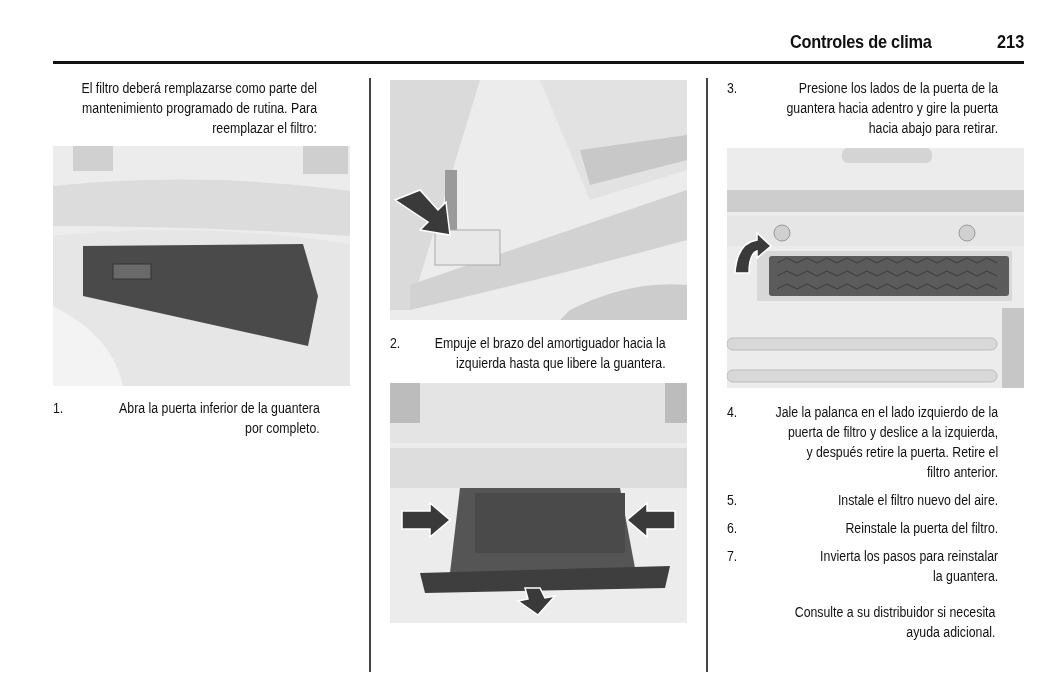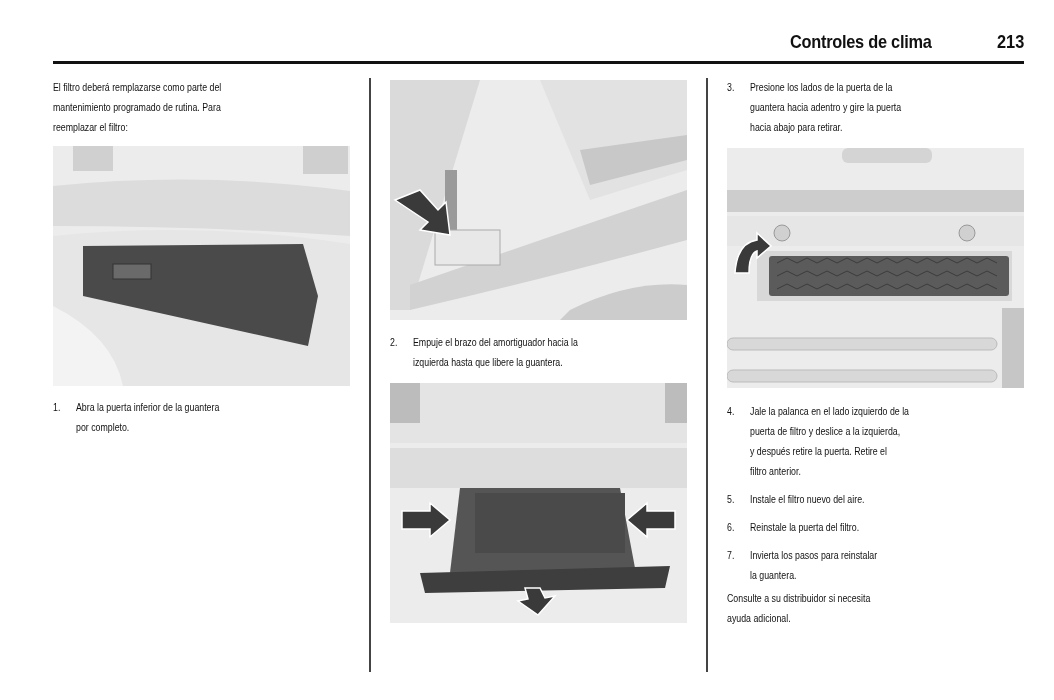--- a/index.html
+++ b/index.html
@@ -4,21 +4,21 @@
 <style>
   html, body { margin: 0; padding: 0; background: #ffffff; }
   body { width: 1054px; height: 700px; position: relative; overflow: hidden;
          font-family: "Liberation Sans", sans-serif; color: #111; }
   .header-title { position: absolute; top: 31px; left: 790px; font-size: 19px; font-weight: bold;
                   letter-spacing: -0.3px; transform: scaleX(0.86); transform-origin: left top; }
   .header-page { position: absolute; top: 31px; left: 997px; font-size: 19px; font-weight: bold;
                  transform: scaleX(0.86); transform-origin: left top; }
   .header-rule { position: absolute; top: 61px; left: 53px; width: 971px; height: 3px; background: #111; }
   .col-divider { position: absolute; width: 2px; background: #444; top: 78px; height: 594px; }
-  .col { position: absolute; font-size: 10px; line-height: 20px; }
+  .col { position: absolute; font-size: 14px; line-height: 20px; text-align: right; }
   .col p { margin: 0; }
   .txt { transform: scaleX(0.88); transform-origin: left top; white-space: nowrap; }
   .step { position: relative; padding-left: 23px; }
   .step .num { position: absolute; left: 0; top: 0; }
   .figure { position: absolute; background: #e9e9e9; overflow: hidden; }
   .figure svg { display: block; width: 100%; height: 100%; }
 </style>
 </head>
 <body>
 
@@ -141,17 +141,17 @@
   </div>
   <div class="step" style="margin-top:8px;">
     <span class="num txt">6.</span>
     <p class="txt">Reinstale la puerta del filtro.</p>
   </div>
   <div class="step" style="margin-top:8px;">
     <span class="num txt">7.</span>
     <p class="txt">Invierta los pasos para reinstalar</p>
     <p class="txt">la guantera.</p>
   </div>
-  <div style="margin-top:3px;">
+  <div style="margin-top:16px;">
     <p class="txt">Consulte a su distribuidor si necesita</p>
     <p class="txt">ayuda adicional.</p>
   </div>
 </div>
 
 </body></html>

